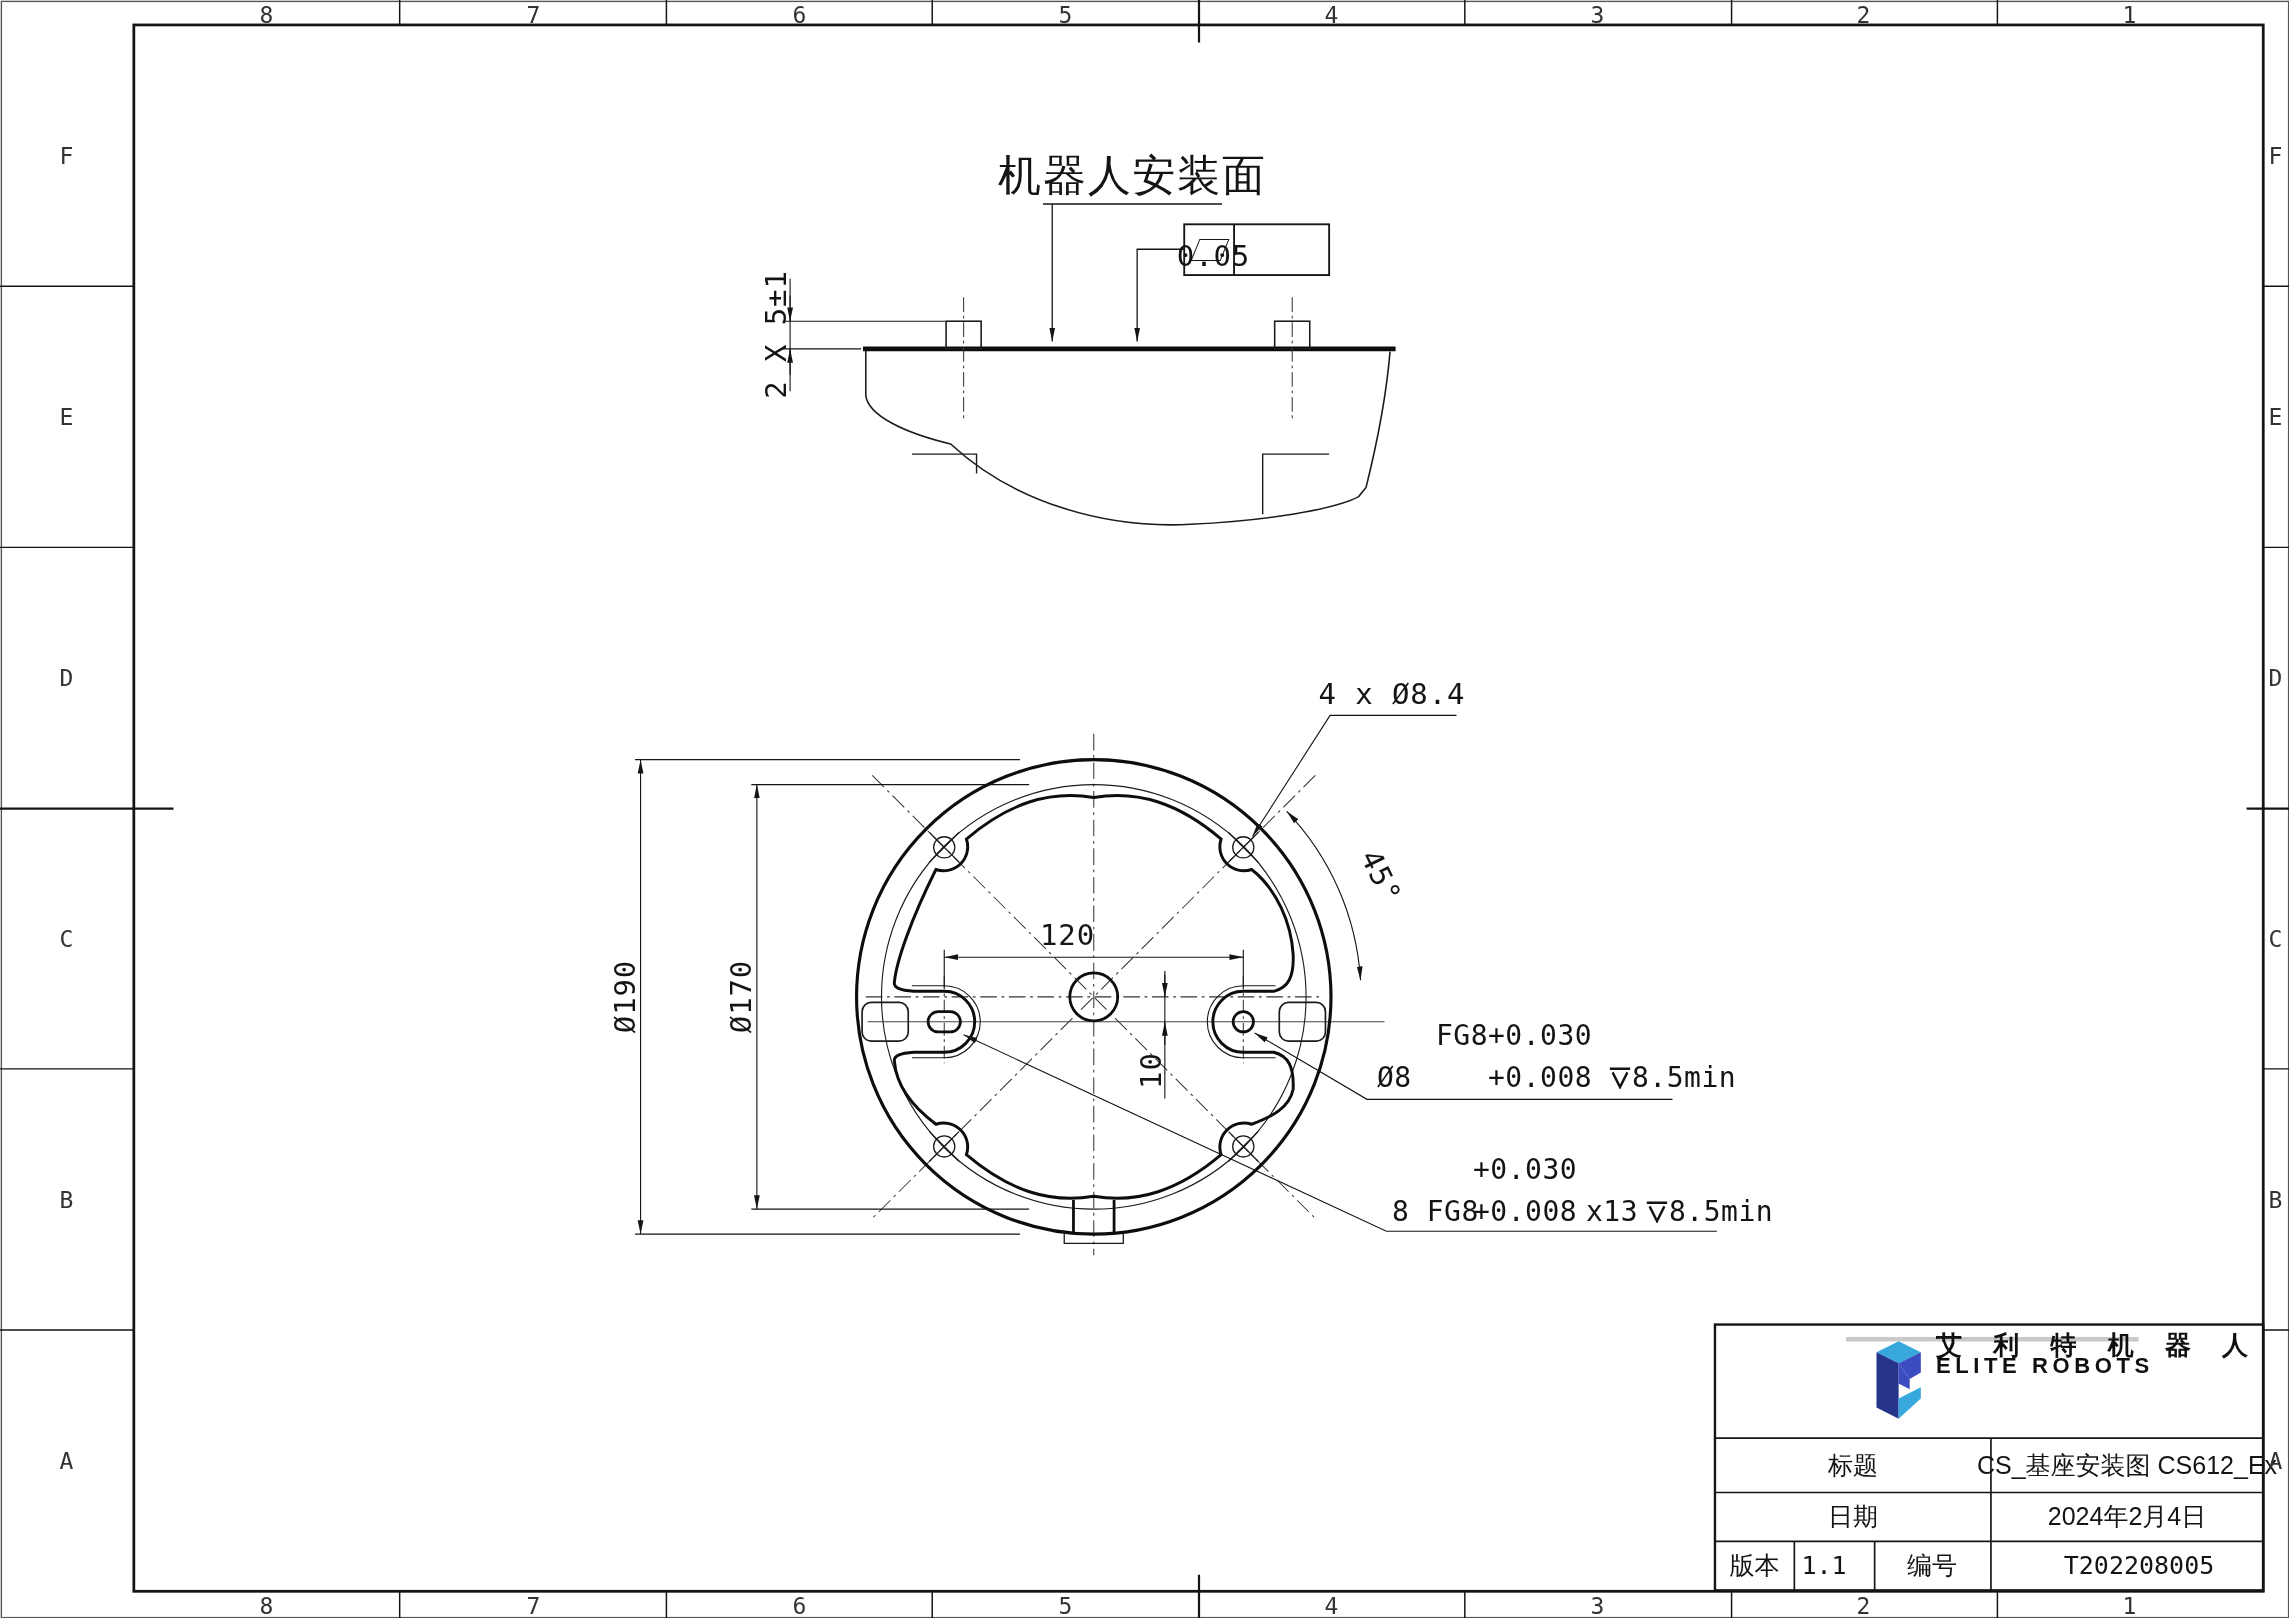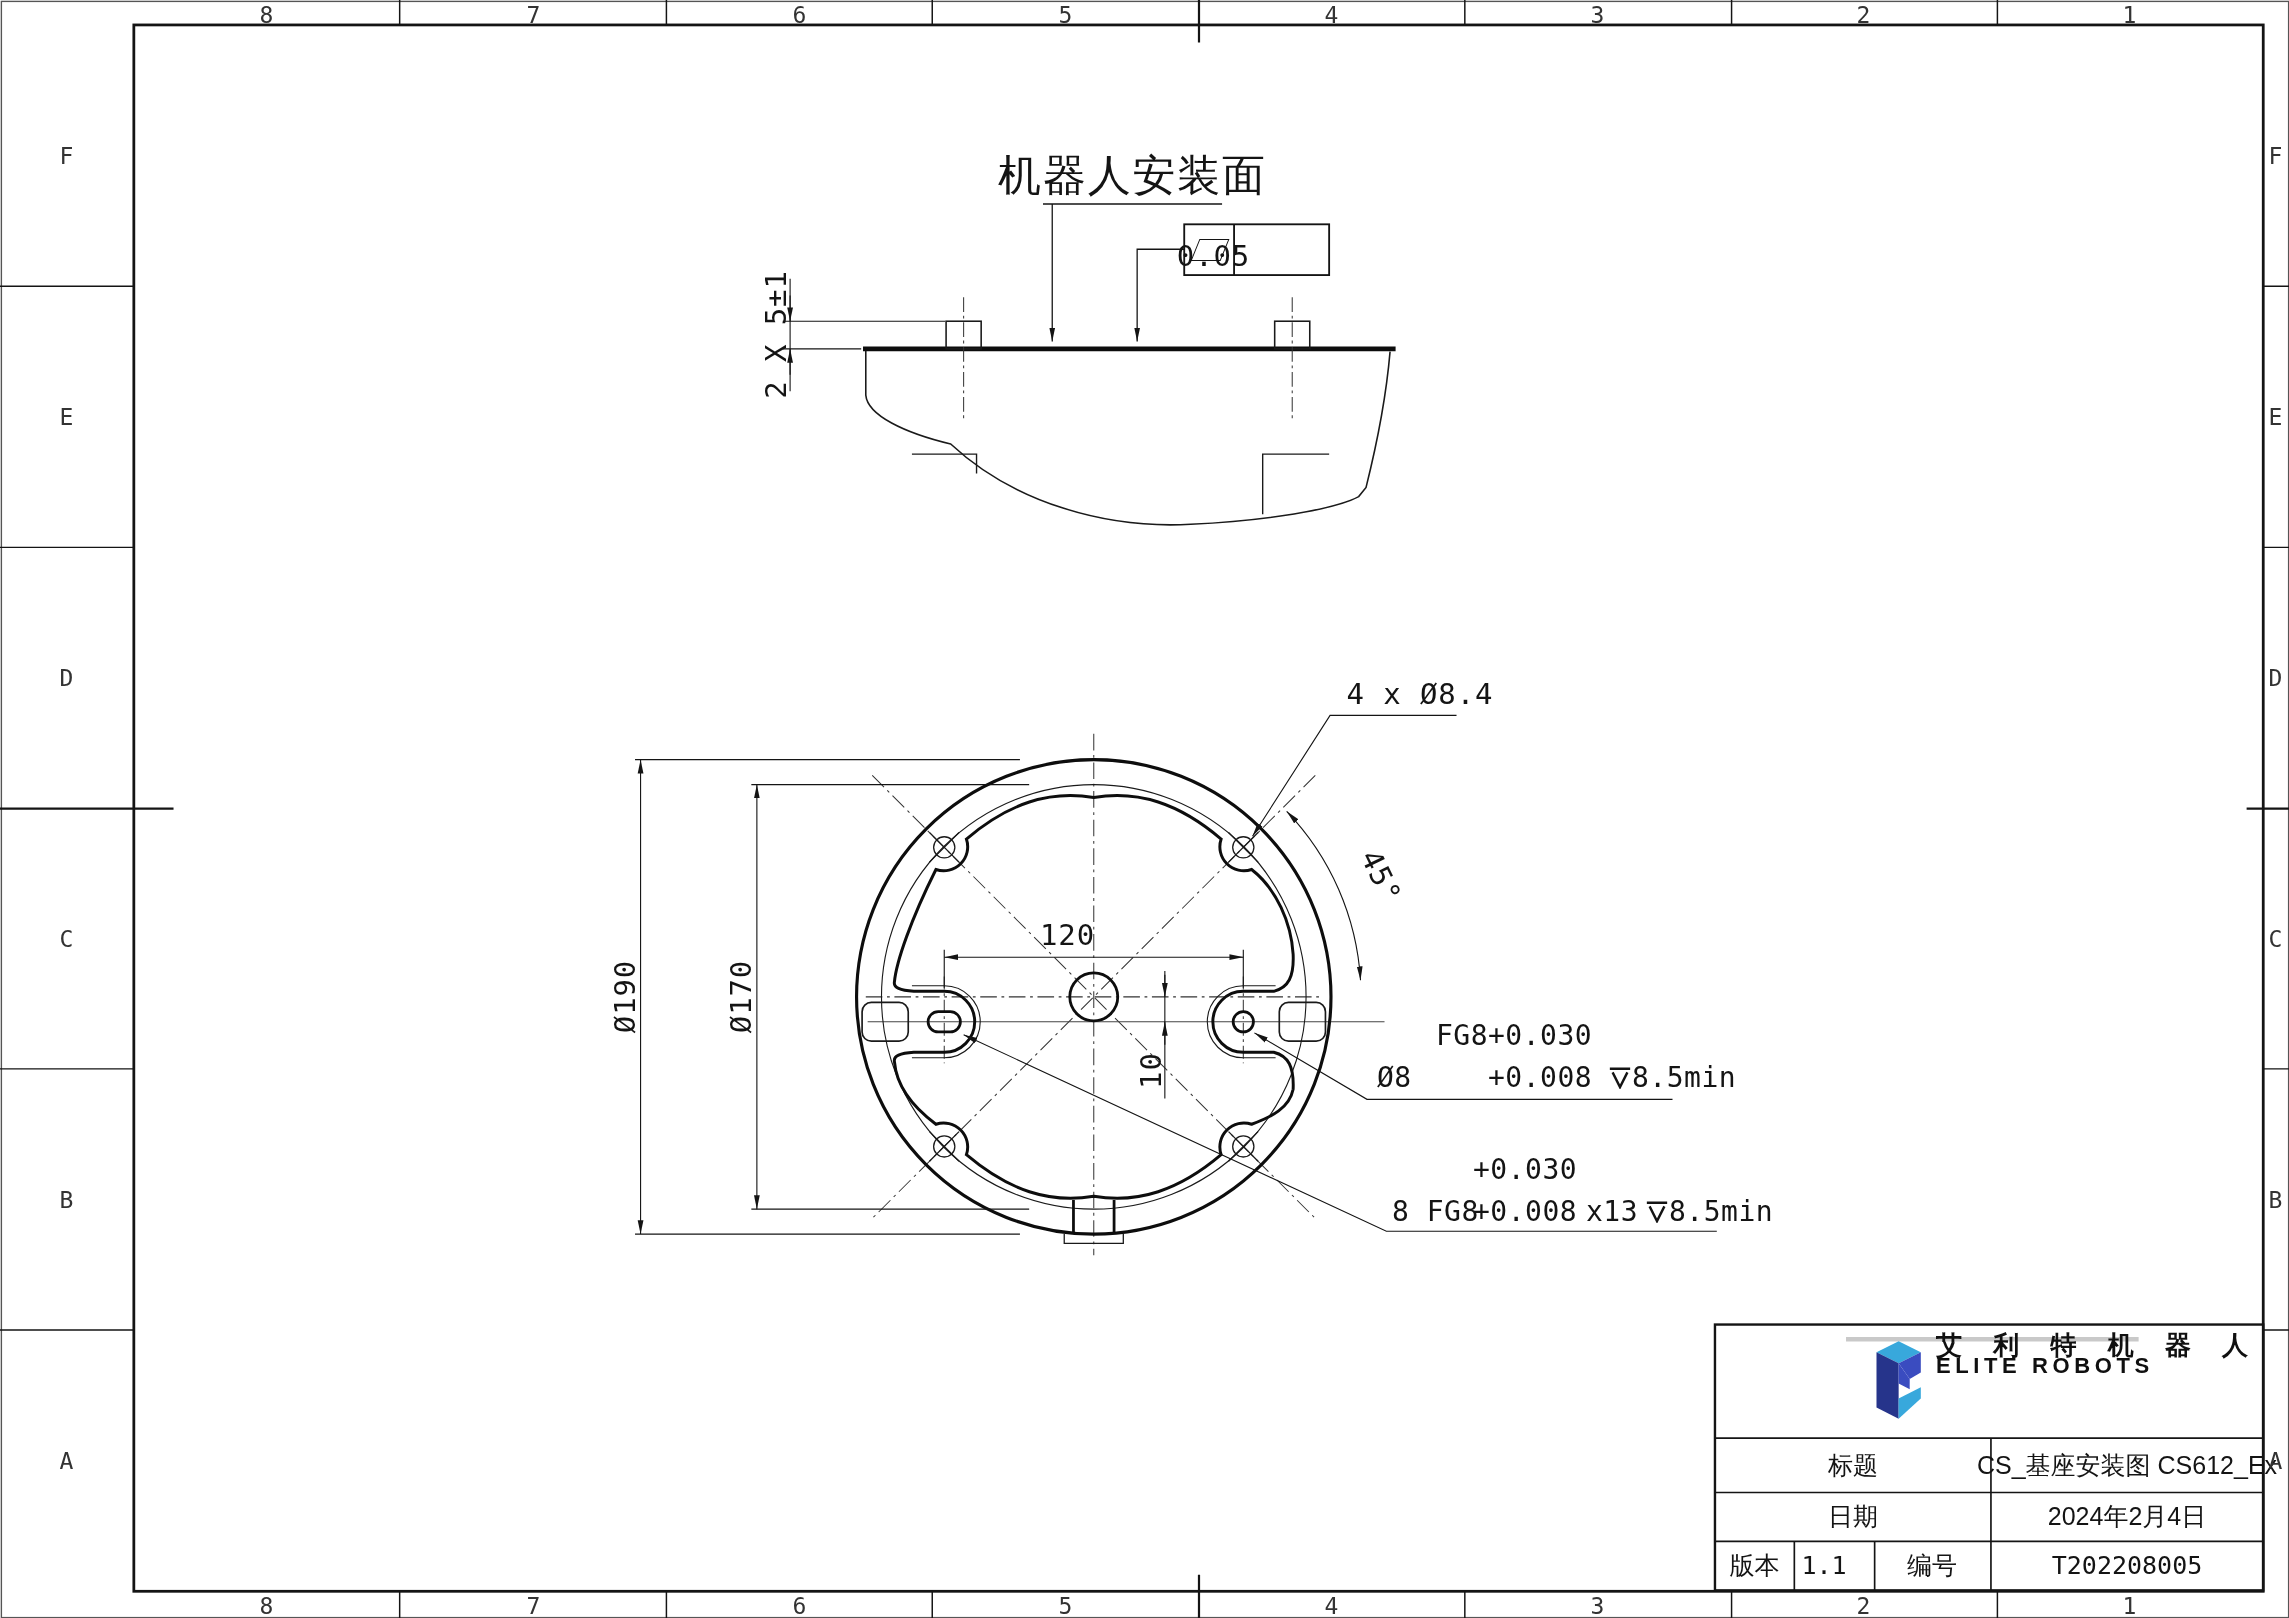--- a/index.html
+++ b/index.html
@@ -181,21 +181,21 @@
     <span class="flat-sym"></span>
   </div>
   <div class="txt dim ctr" style="left:1166px;top:226px;width:95px;height:59px;">0.05</div>
 
   <div class="txt dim rot ctr" style="left:715px;top:319px;width:120px;height:31px;">2 X 5±1</div>
 
   <div class="txt dim rot ctr" style="left:569px;top:981px;width:111px;height:31px;">Ø190</div>
   <div class="txt dim rot ctr" style="left:685px;top:981px;width:111px;height:31px;">Ø170</div>
   <div class="txt dim ctr" style="left:1015px;top:919px;width:105px;height:31px;">120</div>
   <div class="txt dim rot ctr" style="left:1124px;top:1055px;width:52px;height:31px;">10</div>
-  <div class="txt dim ctr" style="left:1348px;top:677px;width:144px;height:33px;">4 x Ø8.4</div>
+  <div class="txt dim ctr" style="left:1320px;top:677px;width:144px;height:33px;">4 x Ø8.4</div>
   <div class="txt dim ctr" style="left:1349px;top:861px;width:65px;height:31px;transform:rotate(64deg);">45°</div>
 
   <div>
     <span class="txt ann" style="left:1377px;top:1061px;">Ø8</span>
     <span class="txt ann" style="left:1436px;top:1019px;">FG8</span>
     <span class="txt ann" style="left:1488px;top:1019px;">+0.030</span>
     <span class="txt ann" style="left:1488px;top:1061px;">+0.008</span>
     <span class="txt" style="left:1608px;top:1061px;">
       <svg class="depth-icon" width="24" height="24" viewBox="0 0 13 13">
         <path d="M1,2 H12 M2.5,4 L6.5,12 L10.5,4" fill="none" stroke="#141414" stroke-width="1.3"></path>
@@ -220,21 +220,21 @@
 
   <div class="txt cn tb-label ctr" style="left:1715px;top:1438px;width:276px;height:54px;">标题</div>
   <div class="txt cn tb-value ctr" style="left:1991px;top:1438px;width:272px;height:54px;">CS_基座安装图 CS612_Ex</div>
 
   <div class="txt cn tb-label ctr" style="left:1715px;top:1492px;width:276px;height:49px;">日期</div>
   <div class="txt cn tb-value ctr" style="left:1991px;top:1492px;width:272px;height:49px;">2024年2月4日</div>
 
   <div class="txt cn tb-label ctr" style="left:1715px;top:1541px;width:79px;height:49px;">版本</div>
   <div class="txt tb-value ctr" style="left:1794px;top:1541px;width:60px;height:49px;">1.1</div>
   <div class="txt cn tb-label ctr" style="left:1874px;top:1541px;width:116px;height:49px;">编号</div>
-  <div class="txt tb-value ctr" style="left:1991px;top:1541px;width:272px;height:49px;">T202208005</div>
+  <div class="txt tb-value ctr" style="left:1991px;top:1541px;width:272px;height:49px;padding-left:12px;">T202208005</div>
 
   <div id="zone-layer">
       <div class="zone" style="left: 248px; top: 1.8px;">8</div>
       <div class="zone" style="left: 248px; top: 1593px;">8</div>
       <div class="zone" style="left: 515px; top: 1.8px;">7</div>
       <div class="zone" style="left: 515px; top: 1593px;">7</div>
       <div class="zone" style="left: 781px; top: 1.8px;">6</div>
       <div class="zone" style="left: 781px; top: 1593px;">6</div>
       <div class="zone" style="left: 1047px; top: 1.8px;">5</div>
       <div class="zone" style="left: 1047px; top: 1593px;">5</div>

